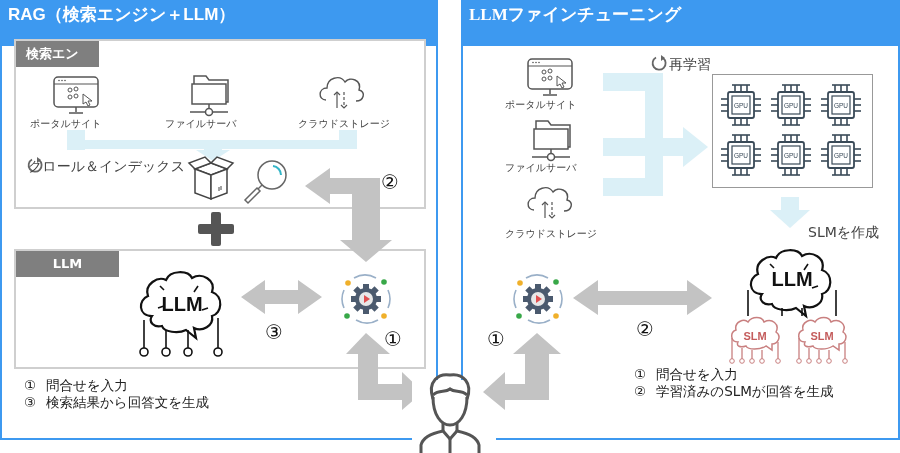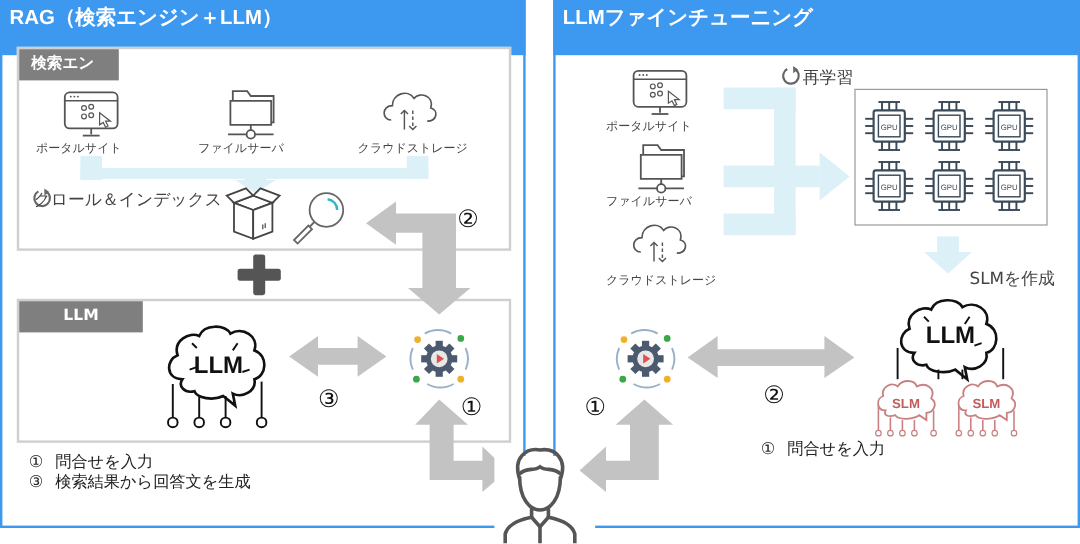--- a/index.html
+++ b/index.html
@@ -161,21 +161,21 @@
 <div class="num" style="left:381px;top:170px;">②</div>
 <div class="num" style="left:265px;top:320px;">③</div>
 <div class="num" style="left:384px;top:327px;">①</div>
 
 <div class="list" style="left:24px;top:377px;">
   <div><span class="n">①</span><span>問合せを入力</span></div>
   <div><span class="n">③</span><span>検索結果から回答文を生成</span></div>
 </div>
 
 <div class="panel" style="left:461px;top:0;width:439px;height:440px;">
-  <div class="panel-header" style="left:-2px;top:-2px;right:-2px;">LLMファインチューニング</div>
+  <div class="panel-header" style="left:-2px;top:-2px;right:-2px;font-family:Liberation Serif, serif;">LLMファインチューニング</div>
 </div>
 
 <div class="abs" style="left:412px;top:380px;width:84px;height:73px;background:#fff;"></div>
 
 <svg class="abs" style="left:0;top:0;" width="900" height="453">
   <rect x="603" y="73" width="60" height="18" fill="#dbf0f7"></rect>
   <rect x="645" y="73" width="18" height="122" fill="#dbf0f7"></rect>
   <rect x="603" y="138" width="80" height="18" fill="#dbf0f7"></rect>
   <rect x="603" y="178" width="60" height="18" fill="#dbf0f7"></rect>
   <polygon points="683,127 708,147 683,167" fill="#dbf0f7"></polygon>
@@ -406,20 +406,21 @@
     <circle r="7" fill="#e8e8e8"></circle>
     <polygon points="-2,-4 4,0 -2,4" fill="#e05050"></polygon>
   </g>
 </svg>
 
 <div class="num" style="left:487px;top:327px;">①</div>
 <div class="num" style="left:636px;top:317px;">②</div>
 
 <div class="list" style="left:634px;top:366px;">
   <div><span class="n">①</span><span>問合せを入力</span></div>
+  <div><span class="n">②</span><span>学習済みのSLMが回答を生成</span></div>
 </div>
 
 <svg class="abs" style="left:415px;top:371px;" width="70" height="82" viewBox="0 0 70 82">
   <path d="M18 28 C12 10 24 2 35 4 C48 2 58 12 52 28" fill="none" stroke="#555" stroke-width="3"></path>
   <path d="M18 24 C24 18 30 22 35 18 C40 22 46 18 52 24" fill="none" stroke="#555" stroke-width="3"></path>
   <path d="M18 26 C18 44 26 54 35 54 C44 54 52 44 52 26" fill="none" stroke="#555" stroke-width="3"></path>
   <path d="M28 52 L28 60 M42 52 L42 60" stroke="#555" stroke-width="3"></path>
   <path d="M6 82 L6 74 C8 66 18 62 28 60 L35 68 L42 60 C52 62 62 66 64 74 L64 82" fill="none" stroke="#555" stroke-width="3"></path>
   <line x1="35" y1="68" x2="35" y2="82" stroke="#555" stroke-width="3"></line>
 </svg>

